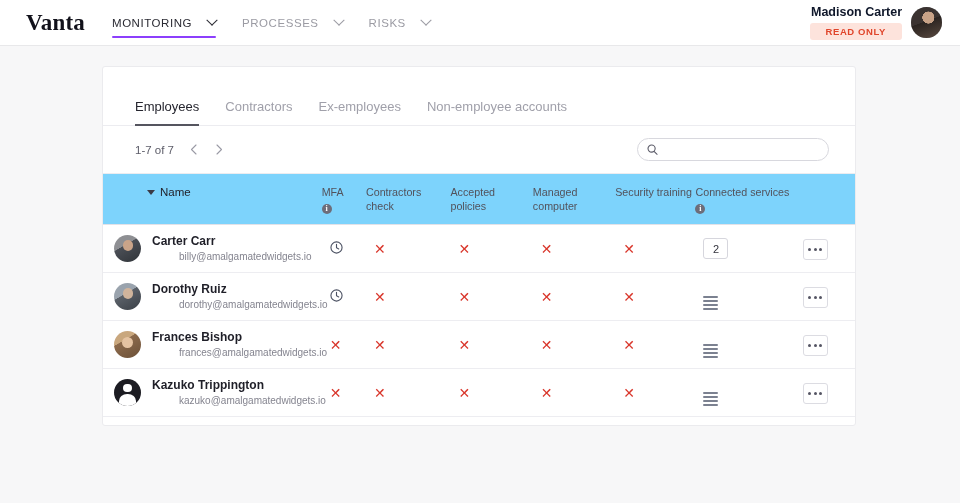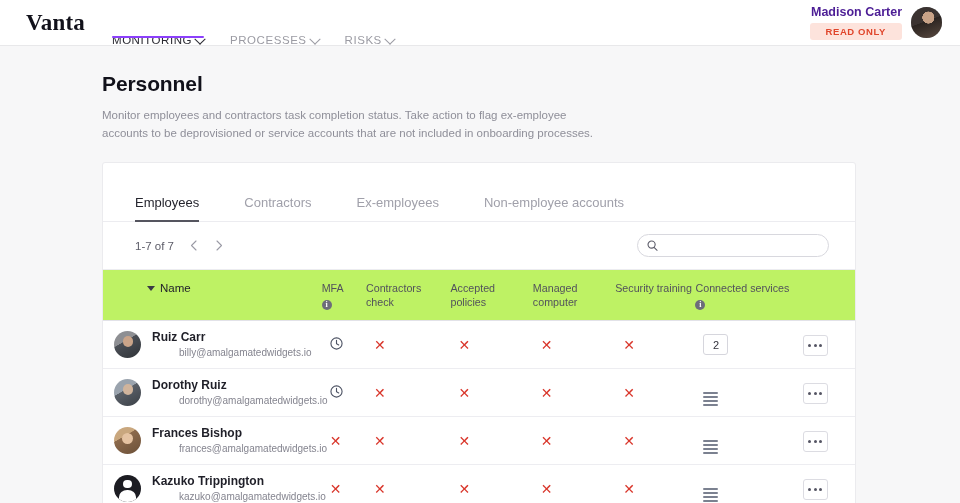--- a/index.html
+++ b/index.html
@@ -34,22 +34,22 @@
     left: 112px; top: 0;
     height: 46px;
     display: flex;
     align-items: center;
     gap: 26px;
   }
   .nav-item {
     position: relative;
     height: 46px;
     display: flex;
-    align-items: flex-end;
-    gap: 4px;
+    align-items: center;
+    gap: 16px;
     font-size: 11.5px;
     letter-spacing: .55px;
     color: #9b9ba3;
     cursor: pointer;
     user-select: none;
   }
   .nav-item.active { color: #2b2b33; }
   .nav-item.active::after {
     content: "";
     position: absolute;
@@ -70,21 +70,21 @@
     position: absolute;
     right: 18px; top: 4px;
     display: flex;
     align-items: center;
     gap: 9px;
   }
   .user-text { text-align: right; }
   .user-name {
     font-size: 12.5px;
     font-weight: 700;
-    color: #4c1d95;
+    color: #0f172a;
     line-height: 16px;
   }
   .badge-readonly {
     margin-top: 3px;
     display: inline-block;
     background: #fde3dc;
     color: #e0452b;
     font-size: 9.5px;
     font-weight: 700;
     letter-spacing: .6px;
@@ -127,21 +127,21 @@
     width: 754px;
     background: #fff;
     border: 1px solid #ebebee;
     border-radius: 3px;
     min-height: 360px;
   }
 
   
   .tabs {
     display: flex;
-    gap: 45px;
+    gap: 26px;
     padding: 32px 0 0 32px;
     border-bottom: 1px solid #ececf0;
   }
   .tab {
     position: relative;
     padding-bottom: 11px;
     font-size: 13px;
     color: #a0a0aa;
     cursor: pointer;
     user-select: none;
@@ -195,21 +195,21 @@
   }
   .mag { flex: 0 0 auto; color: #5b5b68; }
 
   
   table {
     width: 100%;
     border-collapse: collapse;
     table-layout: fixed;
   }
   thead th {
-    background: #bef264;
+    background: #7dd3fc;
     font-size: 10.7px;
     font-weight: 400;
     color: #52525c;
     text-align: left;
     padding: 11px 0 10px 0;
     vertical-align: top;
     line-height: 14px;
     border-top: 1px solid #ececf0;
     border-bottom: 1px solid #e2e2e8;
   }
@@ -364,24 +364,20 @@
       <div class="badge-readonly">READ ONLY</div>
     </div>
     <div class="avatar-top">
       <div class="hair"></div>
     </div>
   </div>
 </div>
 
 <div class="page">
 
-  <div class="page-head">
-    <div class="page-title">Personnel</div>
-    <div class="page-desc">Monitor employees and contractors task completion status. Take action to flag ex-employee accounts to be deprovisioned or service accounts that are not included in onboarding processes.</div>
-  </div>
 
   <div class="card">
 
     <div class="tabs">
       <div class="tab active">
         <span>Employees</span>
       </div>
       <div class="tab">
         <span>Contractors</span>
       </div>
@@ -448,21 +444,21 @@
           <th class="c-act"></th>
         </tr>
       </thead>
       <tbody>
 
         <tr>
           <td>
             <div class="person">
               <div class="avatar a1"></div>
               <div>
-                <div class="pname">Ruiz Carr</div>
+                <div class="pname">Carter Carr</div>
                 <div class="pmail">billy@amalgamatedwidgets.io</div>
               </div>
             </div>
           </td>
           <td class="cell-center">
             <span class="clock">
               <svg width="13" height="13" viewBox="0 0 14 14" fill="none" aria-hidden="true">
                 <circle cx="7" cy="7" r="6" stroke="currentColor" stroke-width="1.2"></circle>
                 <path d="M7 3.6V7.2L9.4 8.6" stroke="currentColor" stroke-width="1.2" stroke-linecap="round"></path>
               </svg>

